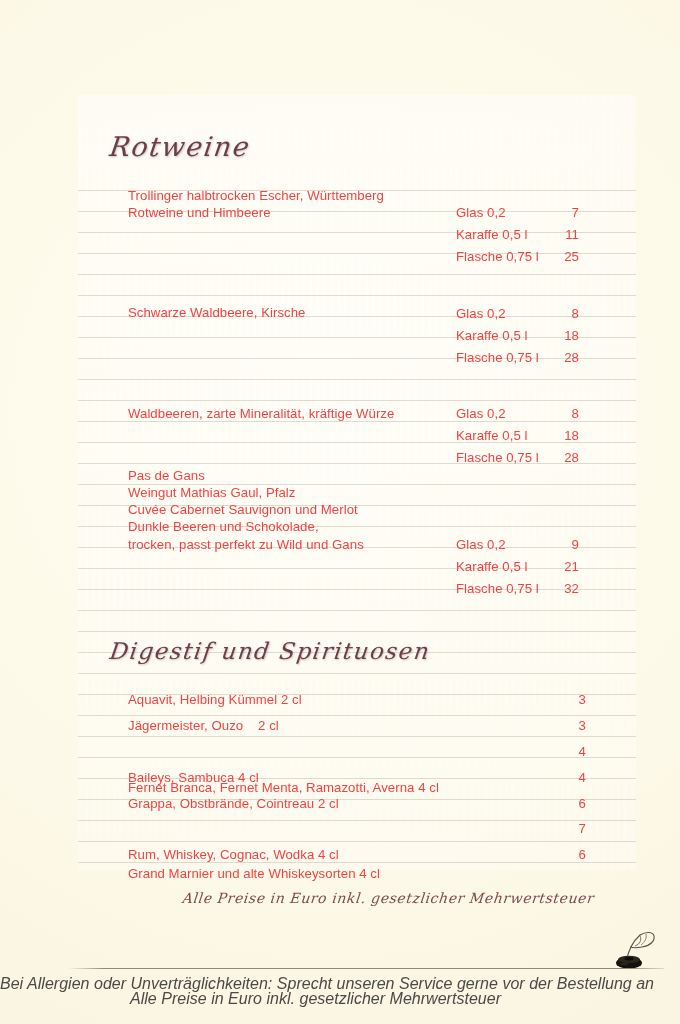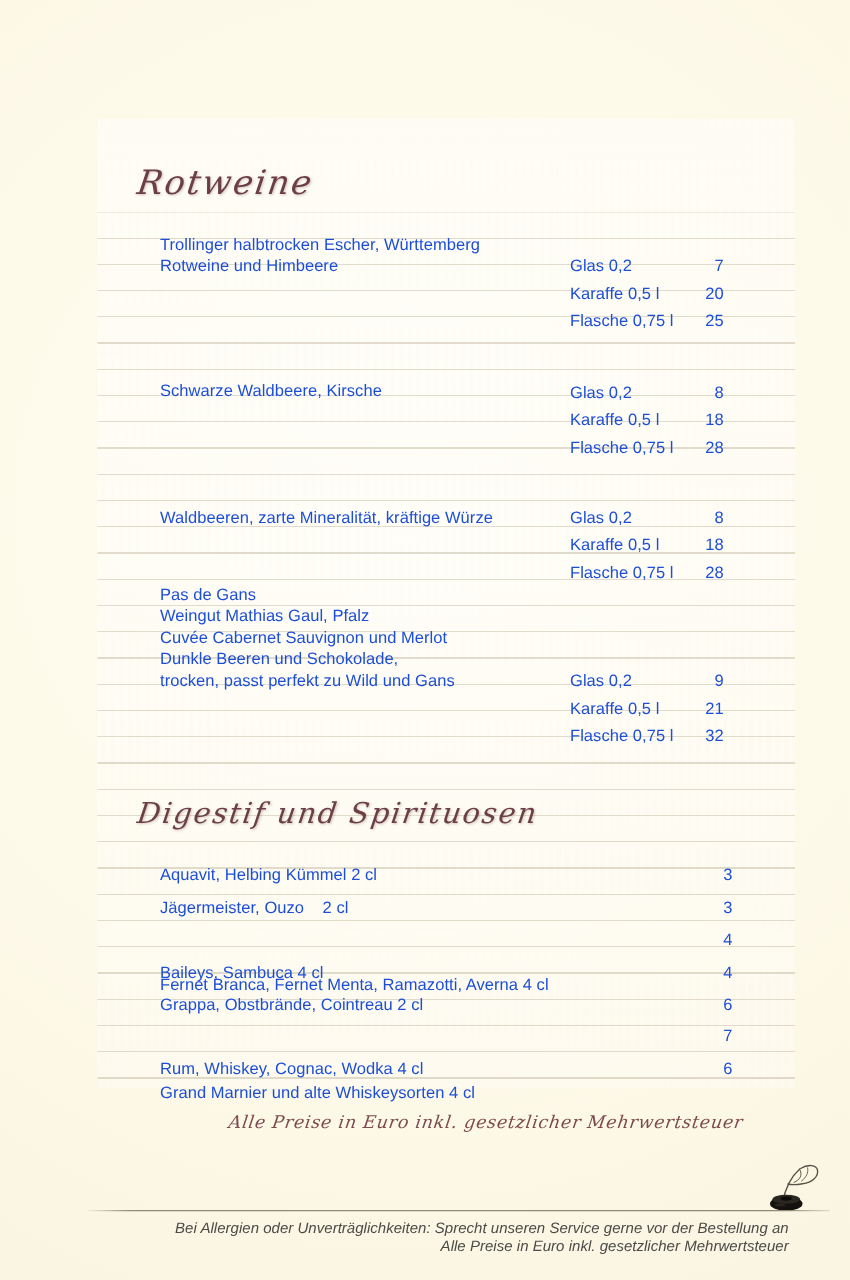--- a/index.html
+++ b/index.html
@@ -81,21 +81,21 @@
   #heading-digestif {
     left: 110px;
     top: 638px;
     font-size: 23px;
   }
 
   
   .menu-line {
     position: absolute;
     font-size: 13.2px;
-    color: #1d4ed8;
+    color: #ef4444;
     white-space: pre;
     letter-spacing: 0.05px;
   }
   .item-name { left: 128px; }
   .measure   { left: 456px; }
   .price {
     width: 34px;
     text-align: right;
   }
   .wine-price  { left: 545px; }
@@ -129,22 +129,22 @@
     position: absolute;
     left: 68px;
     top: 968px;
     width: 596px;
     height: 1px;
     background: linear-gradient(90deg, rgba(150,140,115,0) 0%, #918a73 6%, #918a73 94%, rgba(150,140,115,.25) 100%);
   }
   .footer-line {
     position: absolute;
     width: 631px;
-    text-align: right;
-    font-size: 12px;
+    text-align: center;
+    font-size: 16px;
     font-style: italic;
     color: #4a4a46;
     letter-spacing: 0.02px;
     white-space: pre;
   }
   #footer-line-1 { top: 975px; }
   #footer-line-2 { top: 990px; }
 </style>
 </head>
 <body>
@@ -155,21 +155,21 @@
 
 <div class="content">
 
   <div class="script-heading" id="heading-rotweine">Rotweine</div>
 
   <div class="menu-line item-name" style="top:188px">Trollinger halbtrocken Escher, Württemberg</div>
   <div class="menu-line item-name" style="top:205px">Rotweine und Himbeere</div>
   <div class="menu-line measure" style="top:205px">Glas 0,2</div>
   <div class="menu-line price wine-price" style="top:205px">7</div>
   <div class="menu-line measure" style="top:227px">Karaffe 0,5 l</div>
-  <div class="menu-line price wine-price" style="top:227px">20</div>
+  <div class="menu-line price wine-price" style="top:227px">11</div>
   <div class="menu-line measure" style="top:249px">Flasche 0,75 l</div>
   <div class="menu-line price wine-price" style="top:249px">25</div>
 
   <div class="menu-line item-name" style="top:305px">Schwarze Waldbeere, Kirsche</div>
   <div class="menu-line measure" style="top:306px">Glas 0,2</div>
   <div class="menu-line price wine-price" style="top:306px">8</div>
   <div class="menu-line measure" style="top:328px">Karaffe 0,5 l</div>
   <div class="menu-line price wine-price" style="top:328px">18</div>
   <div class="menu-line measure" style="top:350px">Flasche 0,75 l</div>
   <div class="menu-line price wine-price" style="top:350px">28</div>

